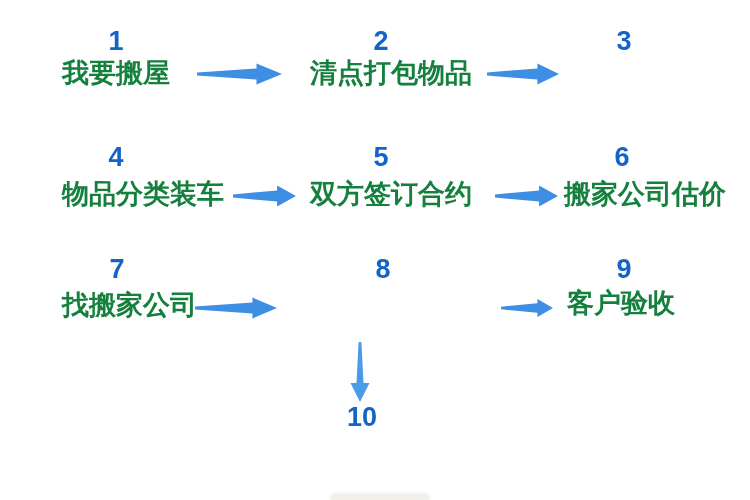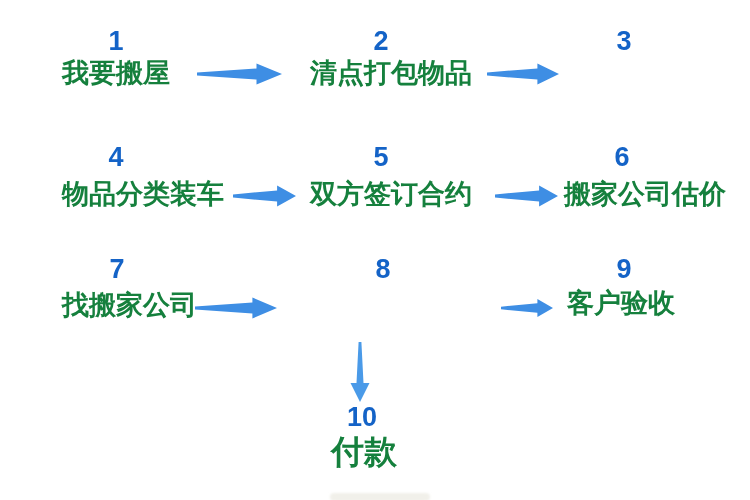--- a/index.html
+++ b/index.html
@@ -101,21 +101,20 @@
   <div class="num n9">9</div>
   <div class="num n10">10</div>
 
   <div class="label l1">我要搬屋</div>
   <div class="label l2">清点打包物品</div>
   <div class="label l4">物品分类装车</div>
   <div class="label l5">双方签订合约</div>
   <div class="label l6">搬家公司估价</div>
   <div class="label l7">找搬家公司</div>
   <div class="label l9">客户验收</div>
-  <div class="label label-big l10">付款</div>
 
   <svg class="harrow a1" viewBox="0 0 100 26" preserveAspectRatio="none" aria-hidden="true">
     <polygon points="0,11.4 70,7.5 70,2.5 100,13 70,23.5 70,18.6 0,14.6"></polygon>
   </svg>
   <svg class="harrow a2" viewBox="0 0 100 26" preserveAspectRatio="none" aria-hidden="true">
     <polygon points="0,11.4 70,7.5 70,2.5 100,13 70,23.5 70,18.6 0,14.6"></polygon>
   </svg>
   <svg class="harrow a3" viewBox="0 0 100 26" preserveAspectRatio="none" aria-hidden="true">
     <polygon points="0,11.4 70,7.5 70,2.5 100,13 70,23.5 70,18.6 0,14.6"></polygon>
   </svg>

